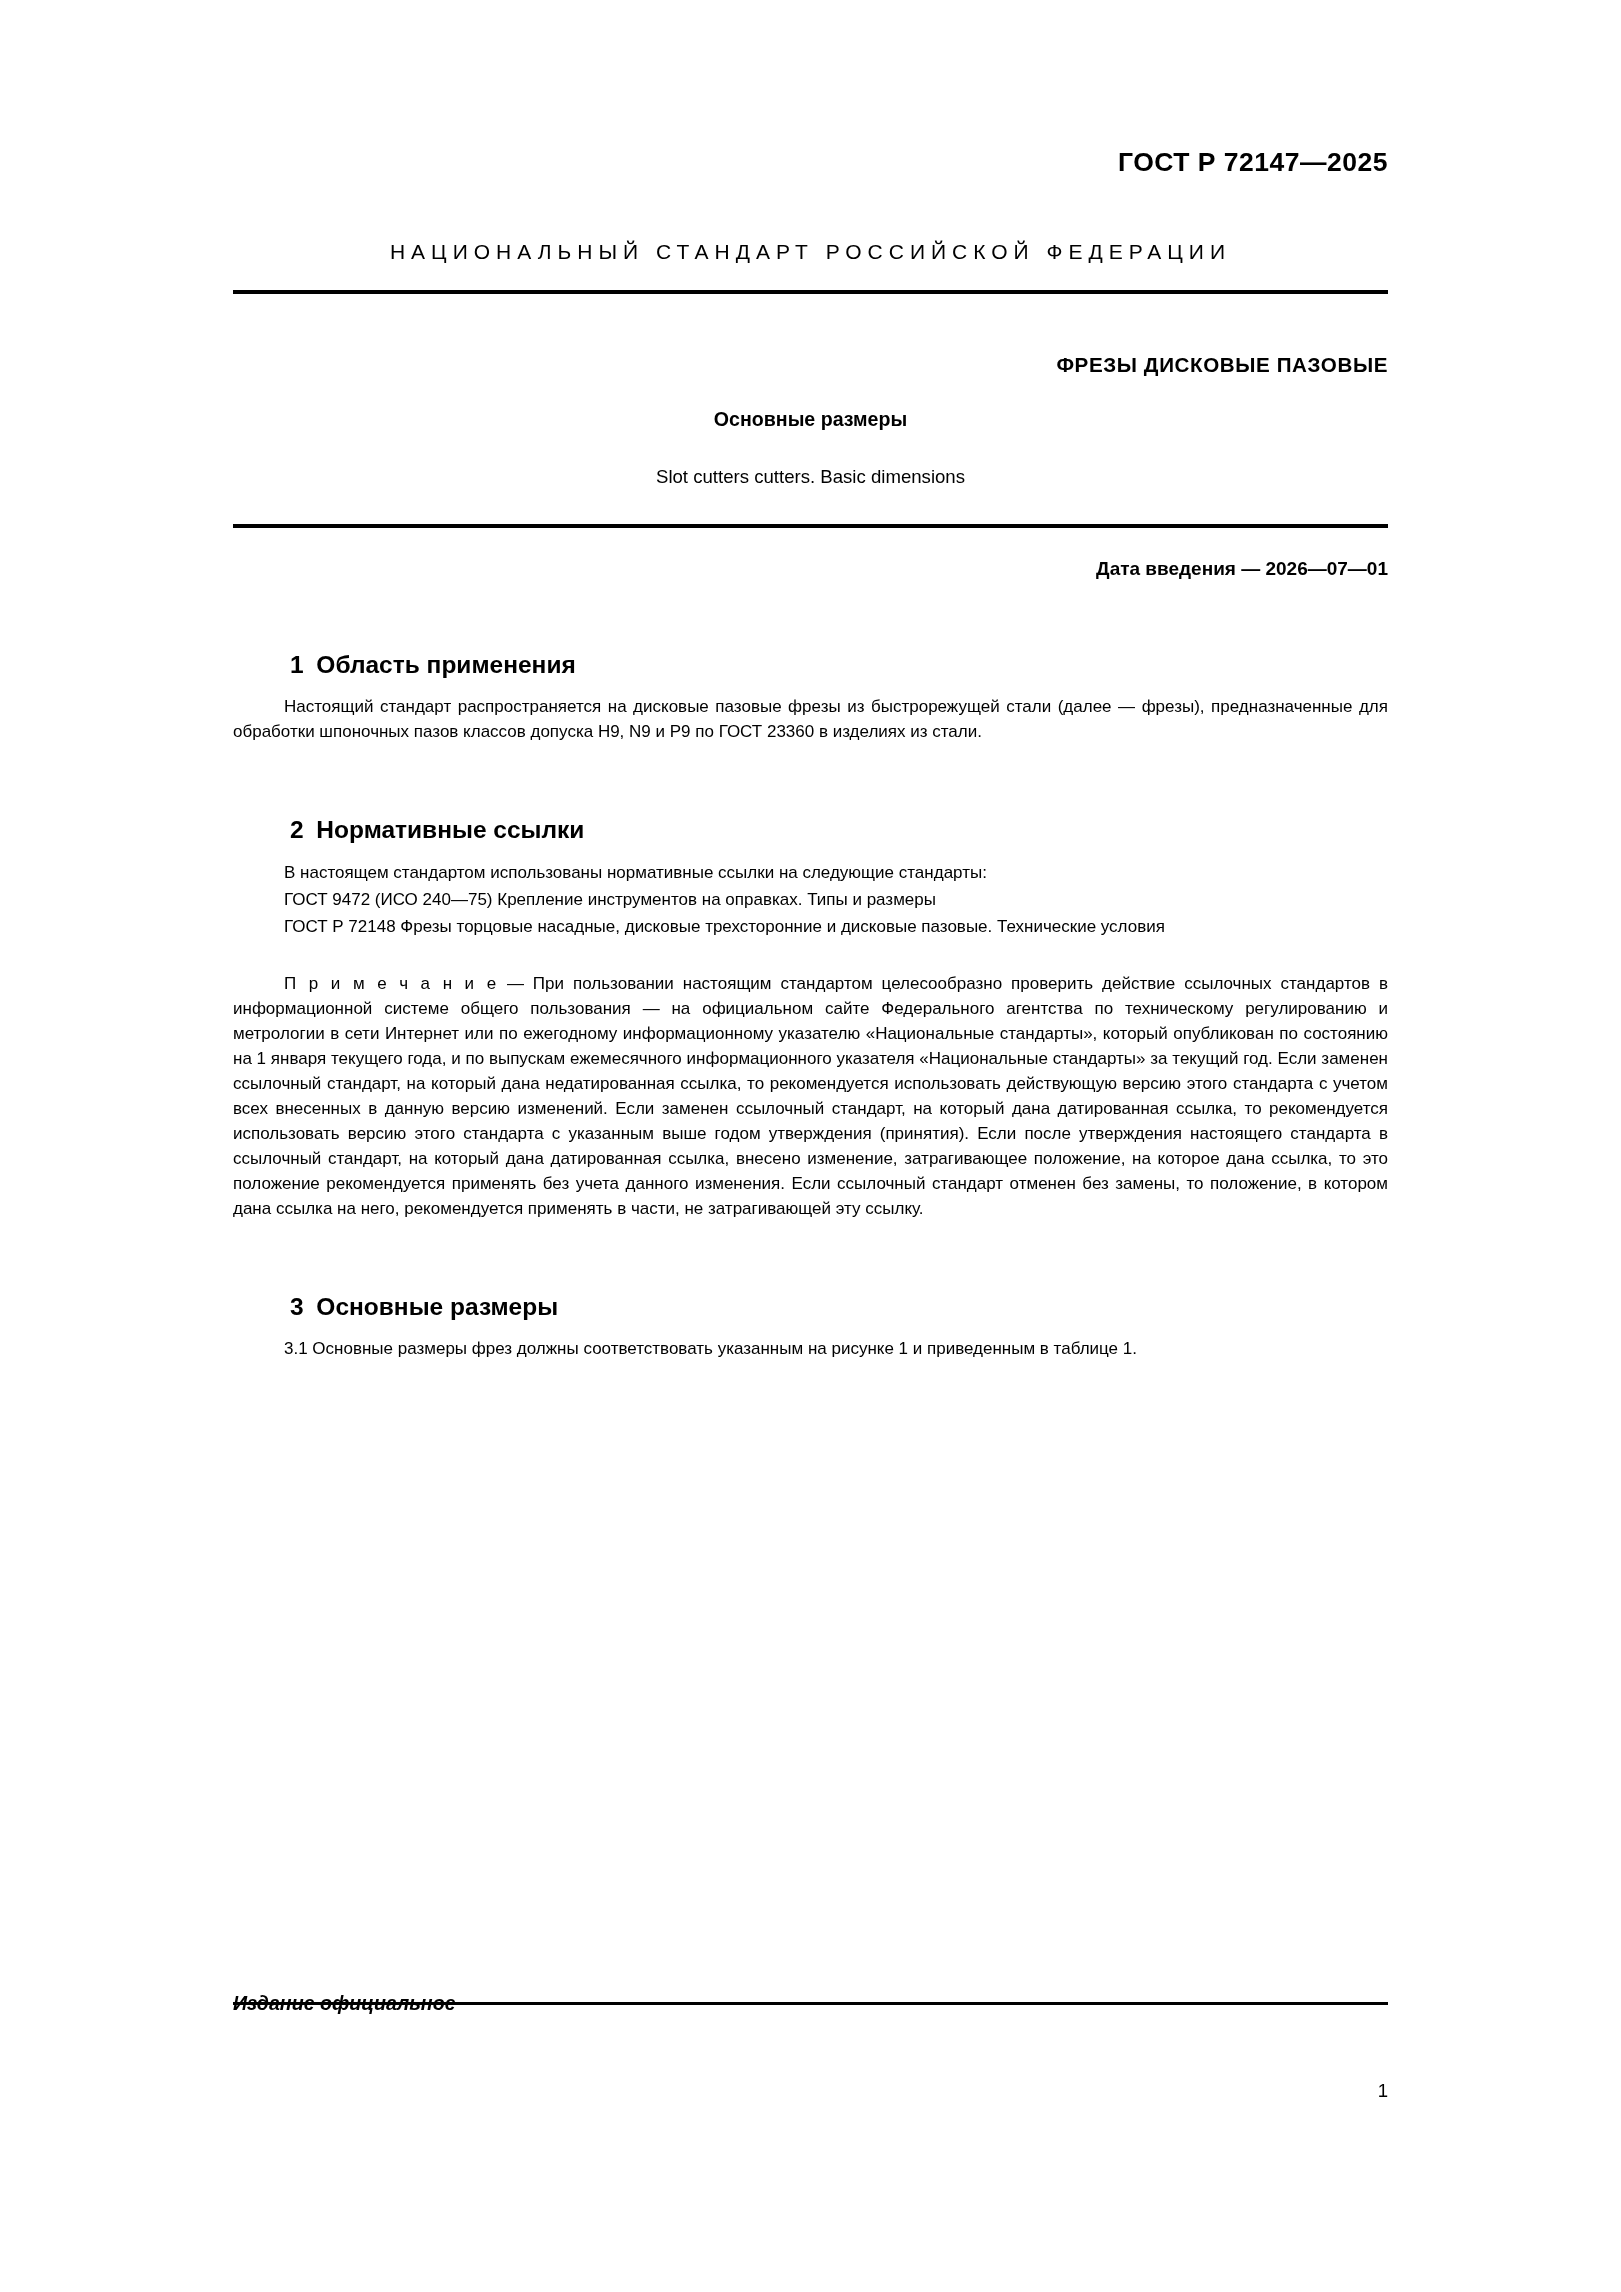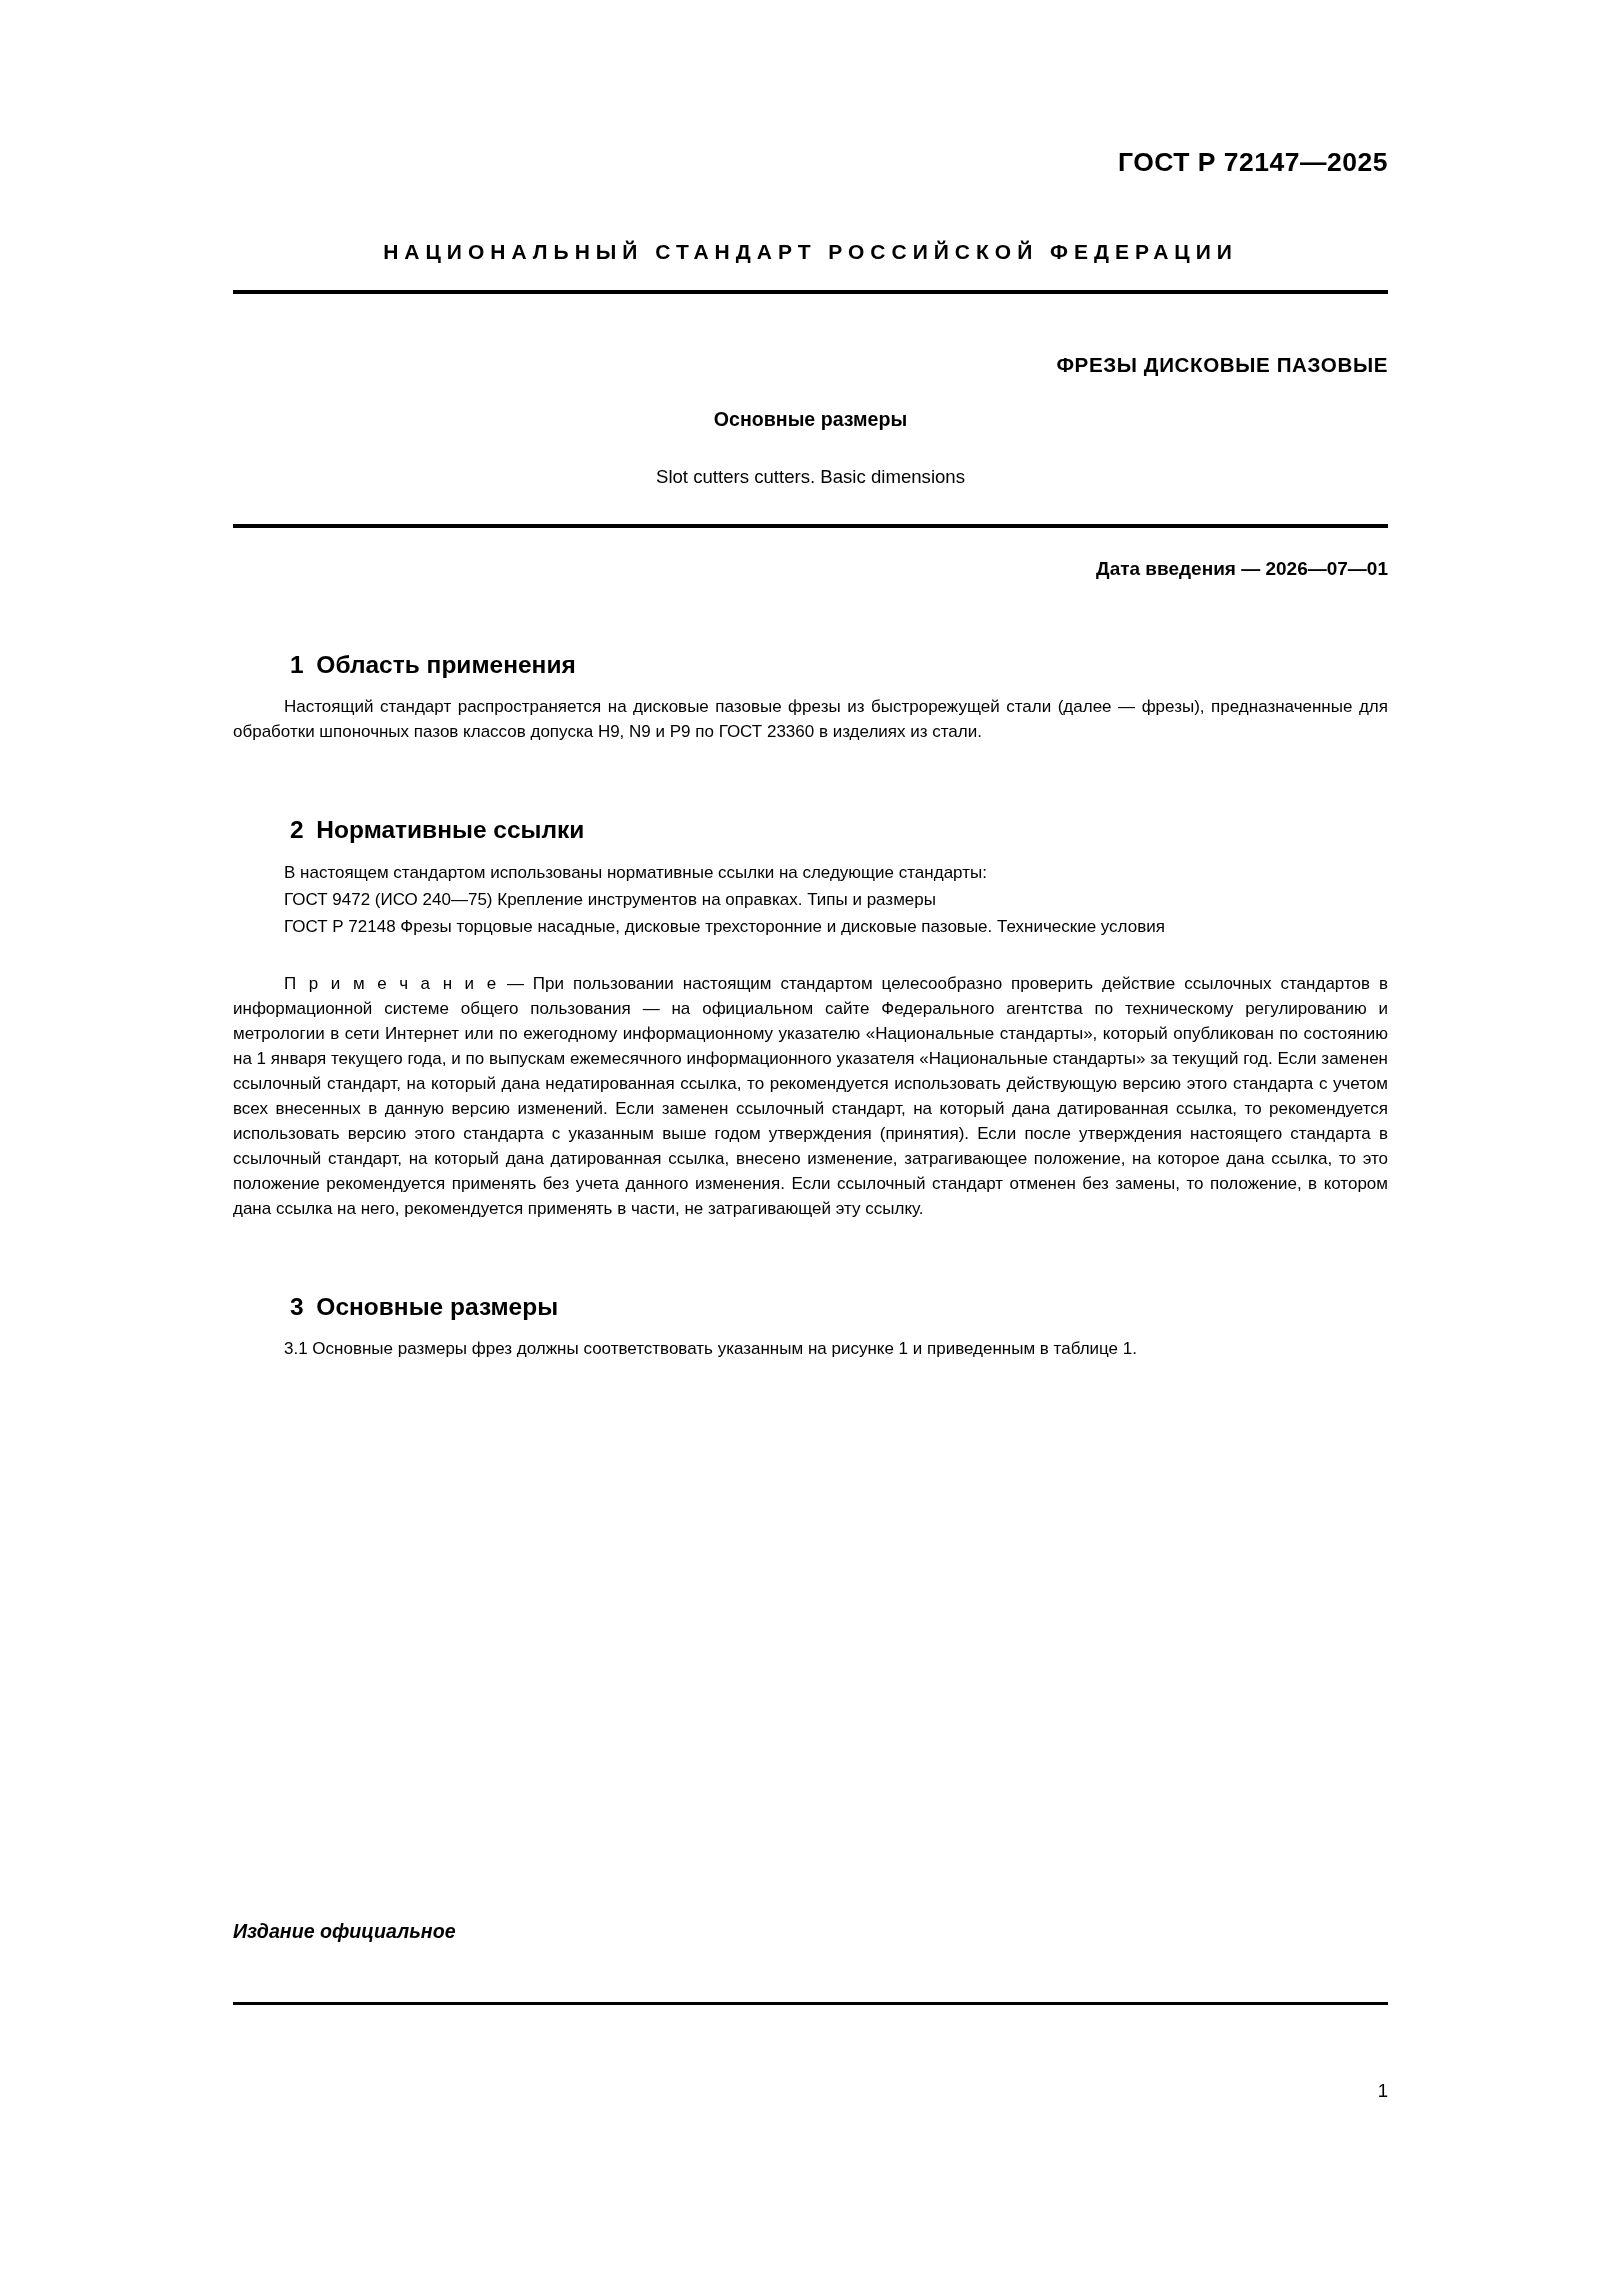--- a/index.html
+++ b/index.html
@@ -23,21 +23,21 @@
   .doc-number {
     text-align: right;
     font-size: 26.5px;
     font-weight: bold;
     letter-spacing: 0.5px;
     padding-top: 147px;
   }
   .national-standard {
     text-align: center;
     font-size: 21px;
-    font-weight: bold;
+    font-weight: normal;
     letter-spacing: 6px;
     margin-top: 62px;
     white-space: nowrap;
   }
   .rule-thick {
     border-top: 4.9px solid #000;
     margin-top: 25.5px;
   }
   .rule-thick-2 {
     border-top: 4.9px solid #000;
@@ -97,21 +97,21 @@
   .footer-rule {
     position: absolute;
     left: 110px;
     right: 110px;
     top: 2002px;
     border-top: 3.9px solid #000;
   }
   .footer-text {
     position: absolute;
     left: 110px;
-    top: 1920px;
+    top: 1992px;
     font-size: 19.6px;
     font-weight: bold;
     font-style: italic;
   }
   .page-number {
     position: absolute;
     right: 110px;
     top: 2080px;
     font-size: 18.6px;
   }

